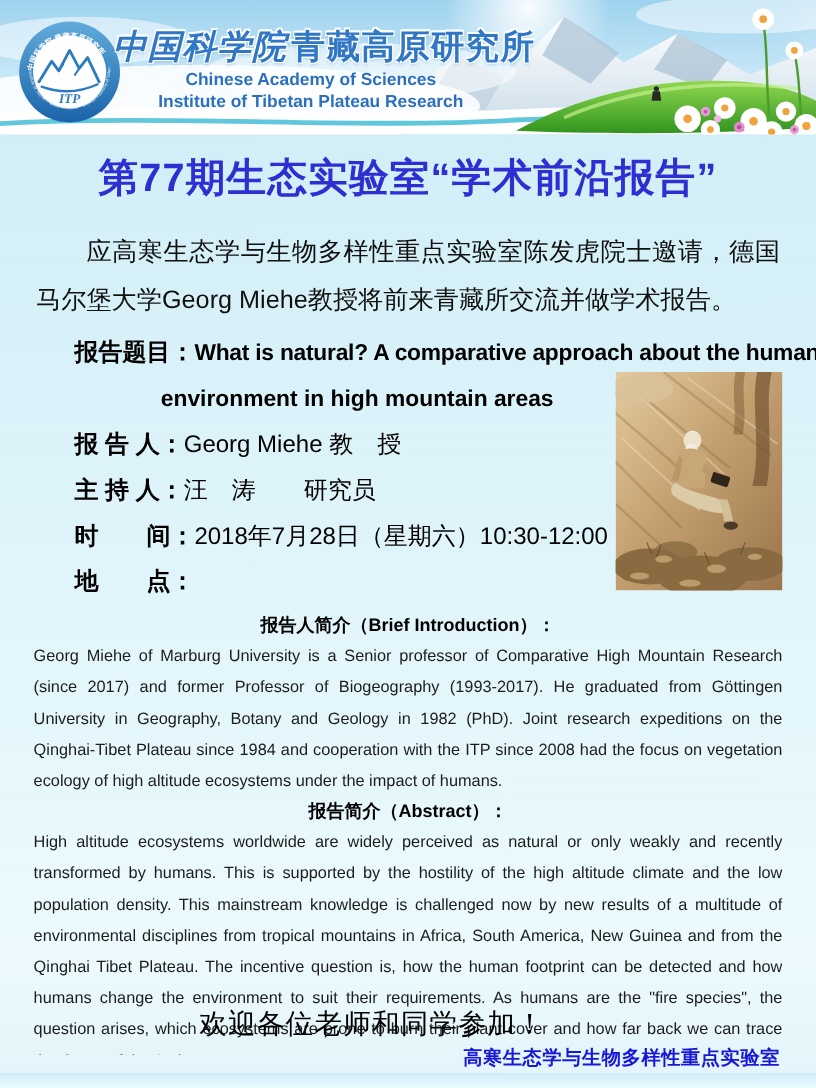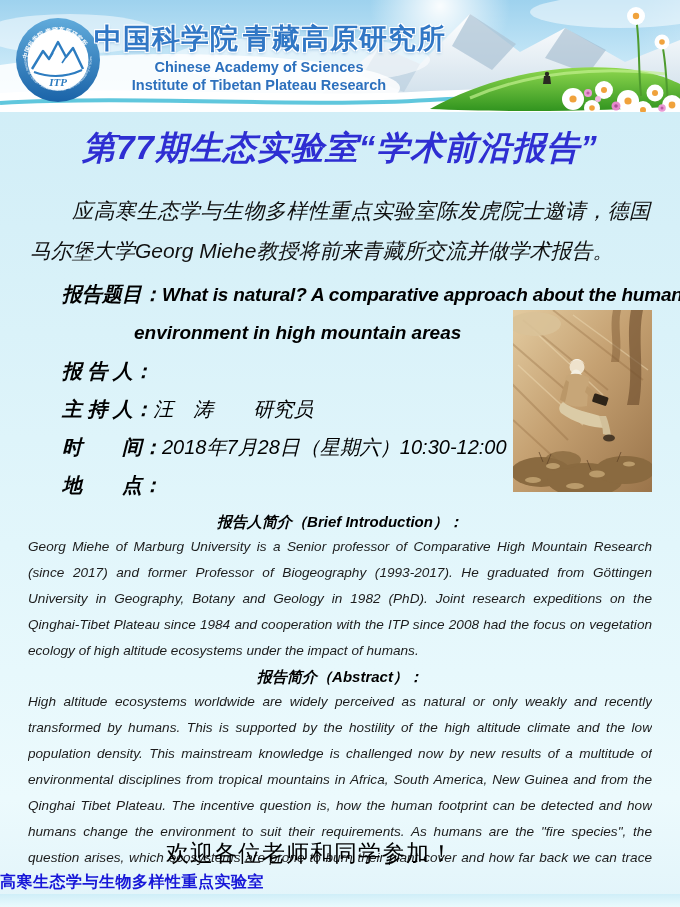--- a/index.html
+++ b/index.html
@@ -13,28 +13,28 @@
 
   
   .header{ position:absolute; top:0; left:0; width:680px; height:112px; }
   .header-art{ position:absolute; top:0; left:0; }
   .logo{ position:absolute; top:17px; left:15px; width:86px; height:86px; }
   .org-block{ position:absolute; top:20px; left:94px; width:330px; text-align:center; }
   .org-cn{
     font-size:28px; font-weight:bold; color:#3077c5; letter-spacing:1px; white-space:nowrap;
     text-shadow:-1px -1px 0 #fff,1px -1px 0 #fff,-1px 1px 0 #fff,1px 1px 0 #fff,0 2px 3px rgba(120,170,210,.6);
   }
-  .org-cn .cal{ margin-right:4px; }
+  .org-cn .cal{ font-style:italic; margin-right:4px; }
   .org-en{
     font-size:14.5px; font-weight:bold; color:#2c70bd; line-height:18px;
     text-shadow:0 1px 0 rgba(255,255,255,.9);
   }
 
   
-  .content{ position:absolute; top:112px; left:0; width:680px; height:580px;font-style:italic; }
+  .content{ position:absolute; top:112px; left:0; width:680px; height:580px; }
 
   .title{
     margin-top:13px; text-align:center; color:#2e2ed2; font-weight:bold;
     font-size:33px; letter-spacing:1px; line-height:46px;
   }
 
   .intro{
     margin:20px 30px 0 30px; font-size:21px; line-height:40px; color:#101010;
     text-indent:2em; text-align:justify;
   }
@@ -54,21 +54,21 @@
   .sec-heading{ font-size:15px; font-weight:bold; line-height:25px; color:#000;text-align:center; }
   .sec-text{ font-size:13.6px; line-height:26px; text-align:justify; }
   .bio-block{ margin-top:9px; }
   .abs-text{ max-height:190px; overflow:hidden; }
 
   .welcome{
     position:absolute; top:838px; left:0; width:620px; text-align:center;
     font-size:23px; color:#000; letter-spacing:1px;
   }
   .lab-line{
-    position:absolute; top:872px; left:0; width:680px; 
+    position:absolute; top:872px; left:0; width:680px; text-align:right;
     padding-right:30px; font-size:16px; font-weight:bold; color:#1717d8; letter-spacing:.5px;
   }
   .bottom-strip{
     position:absolute; bottom:0; left:0; width:680px; height:13px;
     background:linear-gradient(180deg,#cfeef8,#eafafd);
   }
 </style>
 </head>
 <body>
 
@@ -216,20 +216,21 @@
 
     <div class="details">
       <div class="d-row">
         <span class="d-label">报告题目：</span>
         <span class="d-value en">What is natural? A comparative approach about the human</span>
       </div>
       <div class="topic-line2">environment in high mountain areas</div>
 
       <div class="d-row">
         <span class="d-label">报 告 人：</span>
+        <span class="d-value">Georg Miehe 教　授</span>
       </div>
       <div class="d-row">
         <span class="d-label">主 持 人：</span>
         <span class="d-value">汪　涛　　研究员</span>
       </div>
       <div class="d-row">
         <span class="d-label">时　　间：</span>
         <span class="d-value">2018年7月28日（星期六）10:30-12:00</span>
       </div>
       <div class="d-row">

